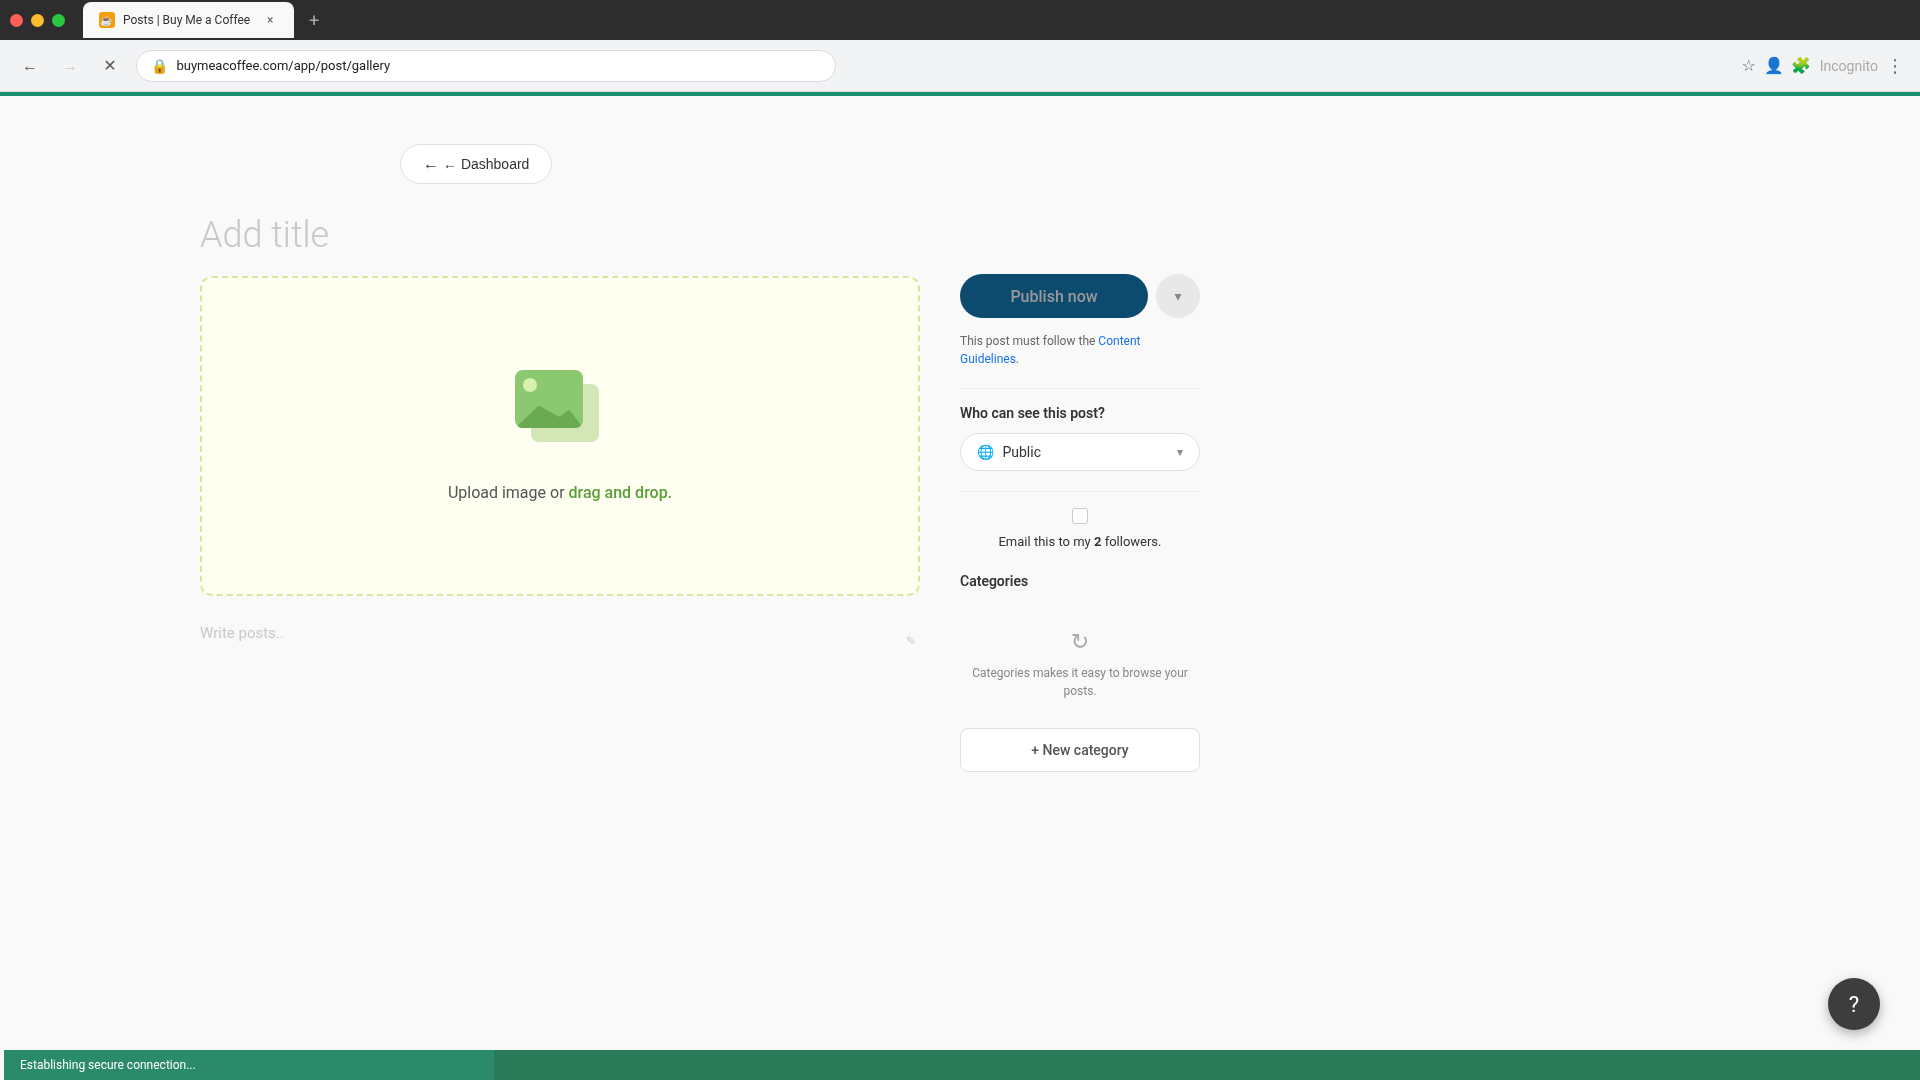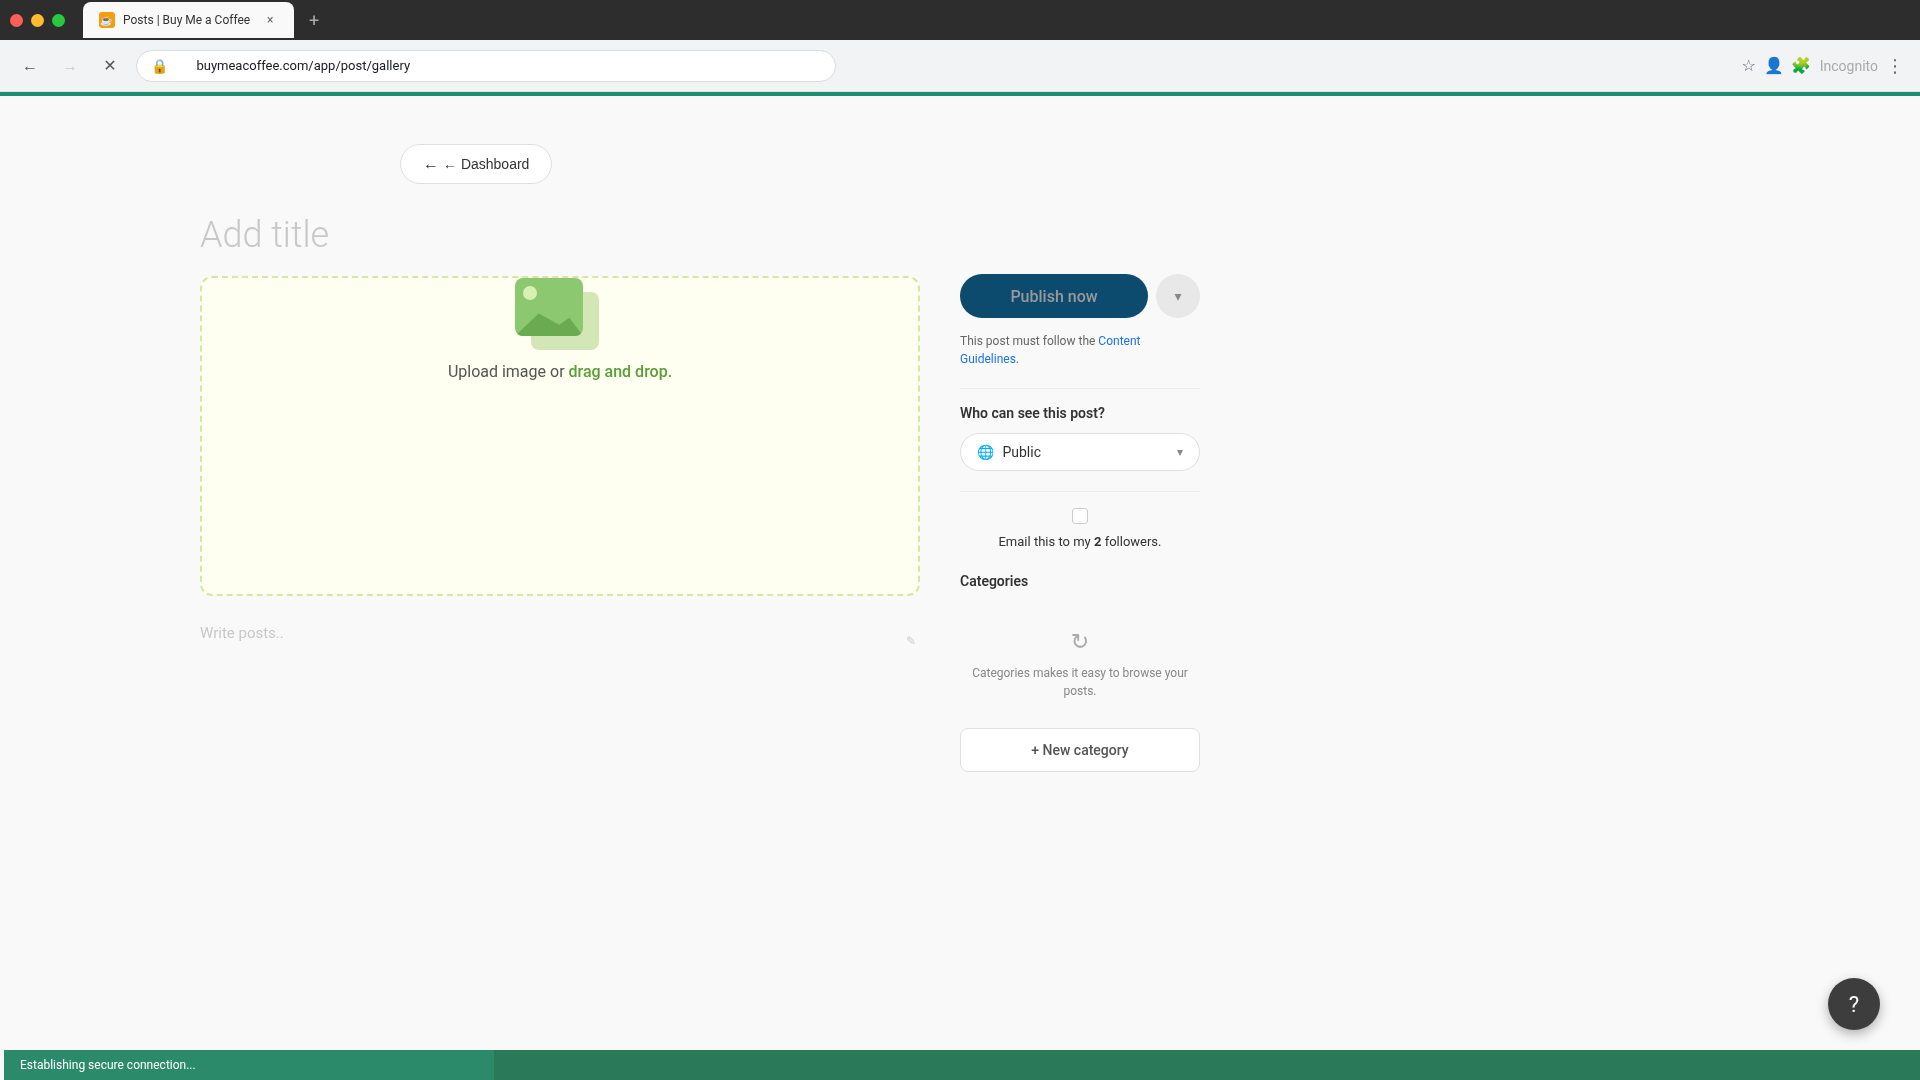--- a/index.html
+++ b/index.html
@@ -144,21 +144,20 @@
 
     .address-lock {
       color: #5f6368;
       font-size: 14px;
     }
 
     .address-text {
       flex: 1;
       color: #202124;
       font-size: 13px;
-      margin-left: 20px;
     }
 
     .toolbar-right {
       margin-left: auto;
       display: flex;
       align-items: center;
       gap: 8px;
       color: #5f6368;
       font-size: 13px;
     }
@@ -216,22 +215,22 @@
     }
 
     .image-upload-box {
       border: 2px dashed #d4e8a0;
       border-radius: 12px;
       background: #fefff0;
       min-height: 320px;
       display: flex;
       flex-direction: column;
       align-items: center;
-      justify-content: flex-start;
-      gap: 4px;
+      justify-content: center;
+      gap: 33px;
       cursor: pointer;
       margin-bottom: 20px;
     }
 
     .upload-text {
       font-size: 16px;
       color: #555;
     }
 
     .upload-text .drag-link {

